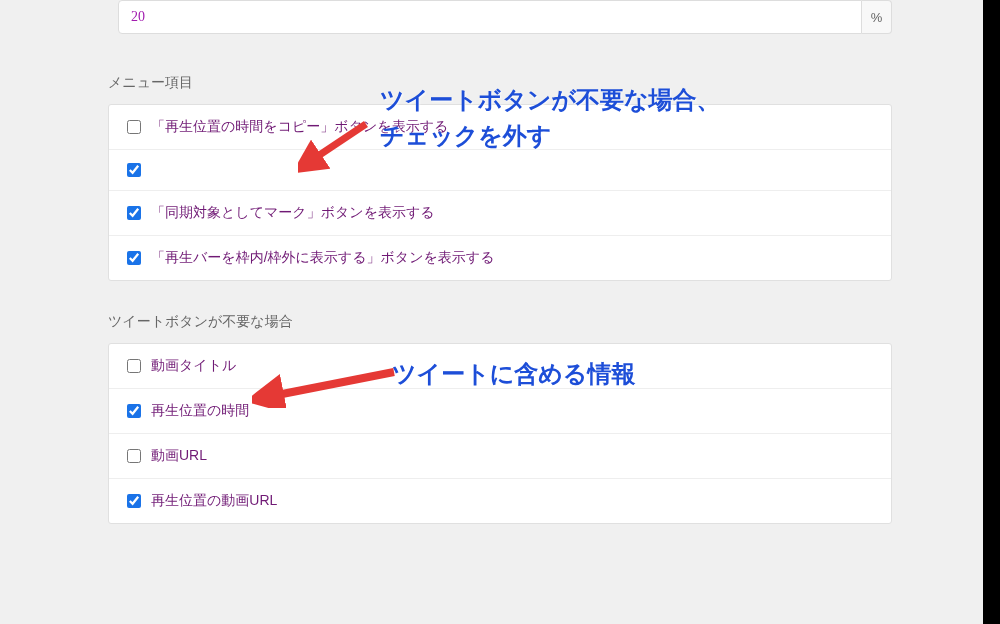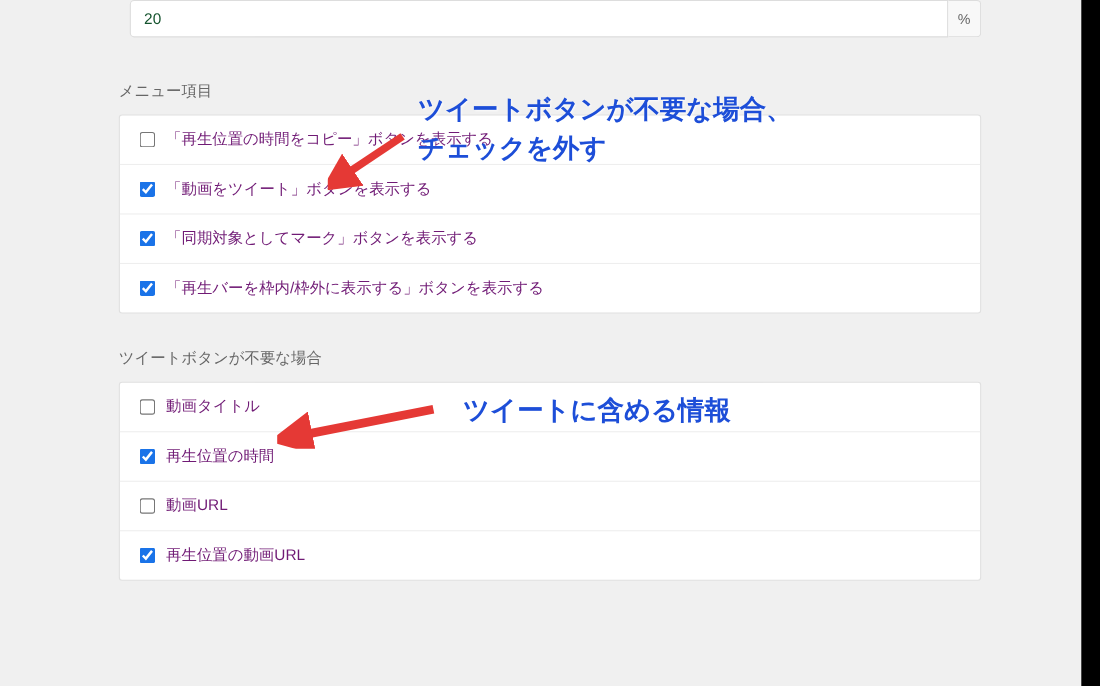--- a/index.html
+++ b/index.html
@@ -26,23 +26,24 @@
       display: flex;
       gap: 0;
       align-items: stretch;
     }
     .top-input {
       flex: 1;
       border: 1px solid #ddd;
       border-radius: 4px 0 0 4px;
       padding: 8px 12px;
       font-size: 14px;
-      color: #14532d;
+      color: #a21caf;
       background: #fff;
       outline: none;
+      font-family: Liberation Serif, serif;
     }
     .top-unit {
       width: 30px;
       display: flex;
       align-items: center;
       justify-content: center;
       border: 1px solid #ddd;
       border-left: none;
       border-radius: 0 4px 4px 0;
       background: #f8f8f8;
@@ -116,21 +117,20 @@
 
   <div class="section-label">メニュー項目</div>
 
   <div class="panel">
     <div class="panel-row">
       <input type="checkbox" style="">
       <label>「再生位置の時間をコピー」ボタンを表示する</label>
     </div>
     <div class="panel-row">
       <input type="checkbox" checked="" style="">
-      <label>「動画をツイート」ボタンを表示する</label>
     </div>
     <div class="panel-row">
       <input type="checkbox" checked="" style="">
       <label>「同期対象としてマーク」ボタンを表示する</label>
     </div>
     <div class="panel-row">
       <input type="checkbox" checked="" style="">
       <label>「再生バーを枠内/枠外に表示する」ボタンを表示する</label>
     </div>
   </div>
@@ -160,21 +160,21 @@
 チェックを外す</div>
   <svg class="arrow" style="left:298px; top:120px;" width="72" height="56">
     <defs>
       <marker id="ah1" markerWidth="5" markerHeight="5" refX="1.5" refY="2.5" orient="auto">
         <polygon points="0,0 5,2.5 0,5" fill="#e53935"></polygon>
       </marker>
     </defs>
     <line x1="68" y1="4" x2="14" y2="40" stroke="#e53935" stroke-width="7" marker-end="url(#ah1)"></line>
   </svg>
 
-  <div class="annotation" style="left:421px; top:356px;">ツイートに含める情報</div>
+  <div class="annotation" style="left:392px; top:356px;">ツイートに含める情報</div>
   <svg class="arrow" style="left:252px; top:358px;" width="150" height="50">
     <defs>
       <marker id="ah2" markerWidth="5" markerHeight="5" refX="1.5" refY="2.5" orient="auto">
         <polygon points="0,0 5,2.5 0,5" fill="#e53935"></polygon>
       </marker>
     </defs>
     <line x1="142" y1="14" x2="20" y2="38" stroke="#e53935" stroke-width="8" marker-end="url(#ah2)"></line>
   </svg>
 
   <div class="right-dark"></div>

